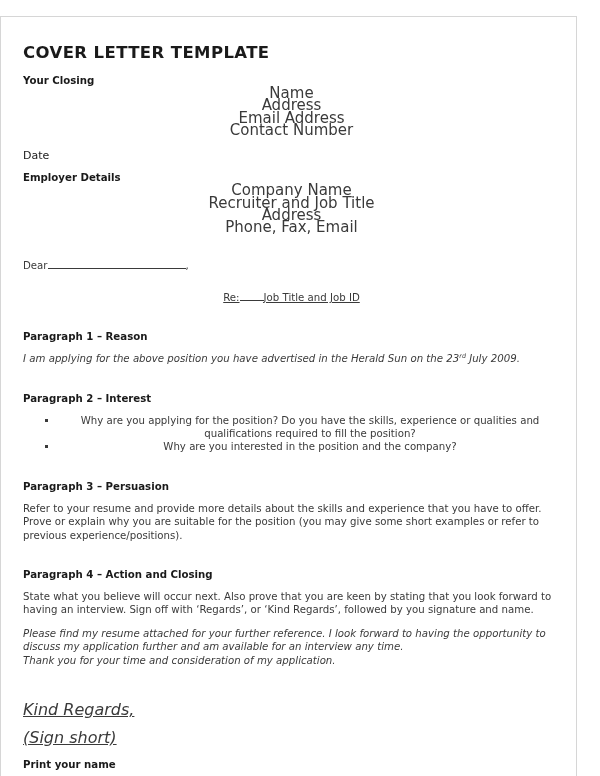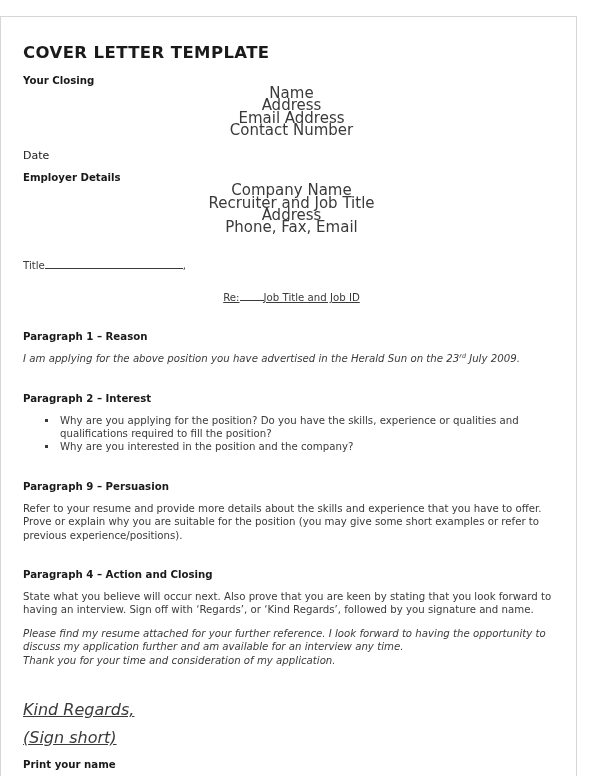--- a/index.html
+++ b/index.html
@@ -114,20 +114,21 @@
     line-height: 13.4px;
     margin: 0;
     color: #3a3a3a;
   }
   .para-body.italic { font-style: italic; }
 
   .bullets {
     list-style: none;
     margin: 0;
     padding: 0;
+    text-align: center;
   }
   .bullets li {
     position: relative;
     font-size: 10.2px;
     line-height: 13.4px;
     color: #3a3a3a;
     padding-left: 37px;
     margin: 0;
   }
   .bullets li .sq {
@@ -186,21 +187,21 @@
     <div class="employer-details-block">
       <p class="block-heading">Employer Details</p>
       <p class="detail-line">Company Name</p>
       <p class="detail-line">Recruiter and Job Title</p>
       <p class="detail-line">Address</p>
       <p class="detail-line">Phone, Fax, Email</p>
     </div>
 
     <div class="spacer-xl"></div>
 
-    <p class="dear-row"><span>Title</span><span class="dear-rule"></span><span>,</span></p>
+    <p class="dear-row"><span>Dear</span><span class="dear-rule"></span><span>,</span></p>
 
     <div class="spacer-lg"></div>
 
     <p class="re-row"><span class="re-label">Re:</span><span class="re-gap"></span><span class="re-subject">Job Title and Job ID</span></p>
 
     <div class="spacer-xl"></div>
 
     <div class="paragraph-block">
       <p class="para-heading">Paragraph 1 – Reason</p>
       <p class="para-body italic"><span>I am applying for the above position you have advertised in the Herald Sun on the 23</span><sup>rd</sup><span> July 2009.</span></p>
@@ -212,21 +213,21 @@
       <p class="para-heading">Paragraph 2 – Interest</p>
       <ul class="bullets">
         <li><span class="sq"></span><span>Why are you applying for the position? Do you have the skills, experience or qualities and qualifications required to fill the position?</span></li>
         <li><span class="sq"></span><span>Why are you interested in the position and the company?</span></li>
       </ul>
     </div>
 
     <div class="spacer-xl"></div>
 
     <div class="paragraph-block">
-      <p class="para-heading">Paragraph 9 – Persuasion</p>
+      <p class="para-heading">Paragraph 3 – Persuasion</p>
       <p class="para-body">Refer to your resume and provide more details about the skills and experience that you have to offer. Prove or explain why you are suitable for the position (you may give some short examples or refer to previous experience/positions).</p>
     </div>
 
     <div class="spacer-xl"></div>
 
     <div class="paragraph-block">
       <p class="para-heading">Paragraph 4 – Action and Closing</p>
       <p class="para-body">State what you believe will occur next. Also prove that you are keen by stating that you look forward to having an interview. Sign off with ‘Regards’, or ‘Kind Regards’, followed by you signature and name.</p>
       <div class="spacer-sm"></div>
       <p class="para-body italic" style="white-space: pre-line;">Please find my resume attached for your further reference.  I look forward to having the opportunity to discuss my application further and am available for an interview any time.

